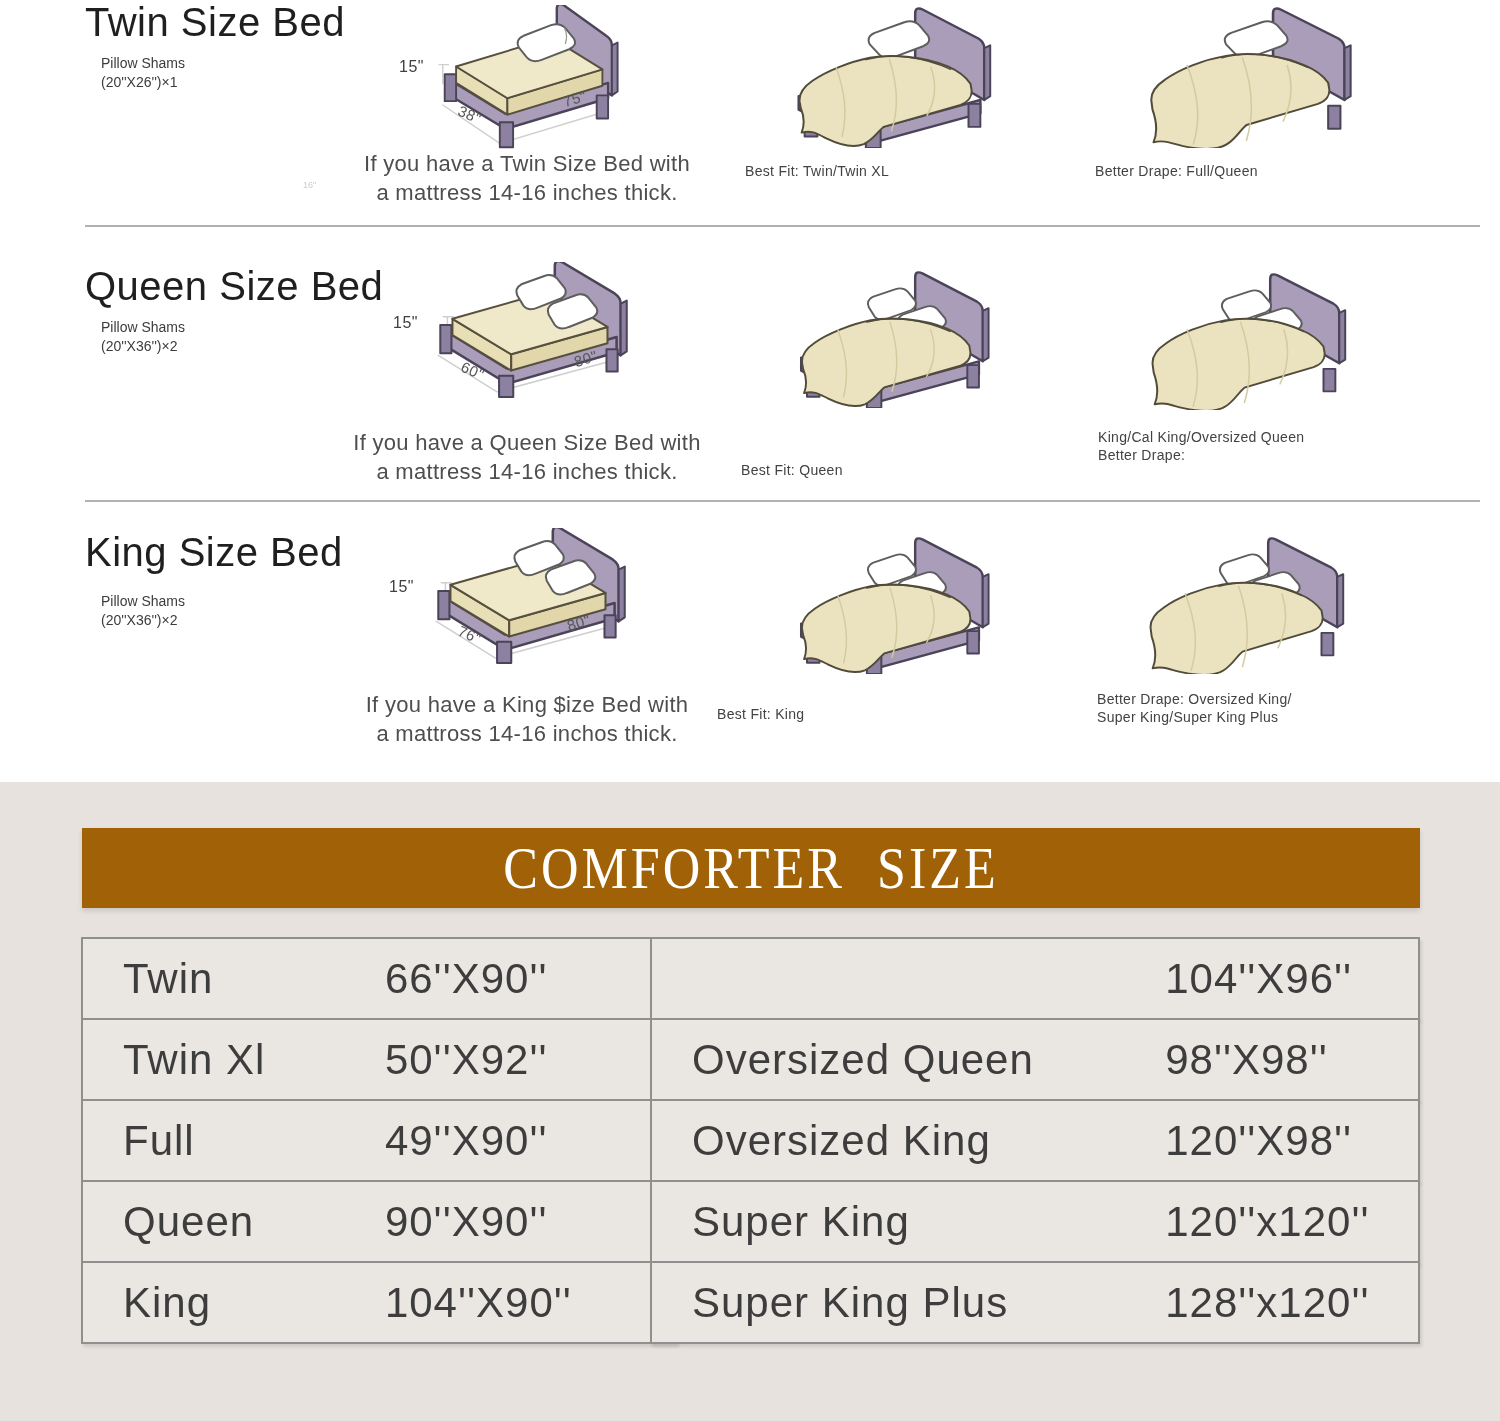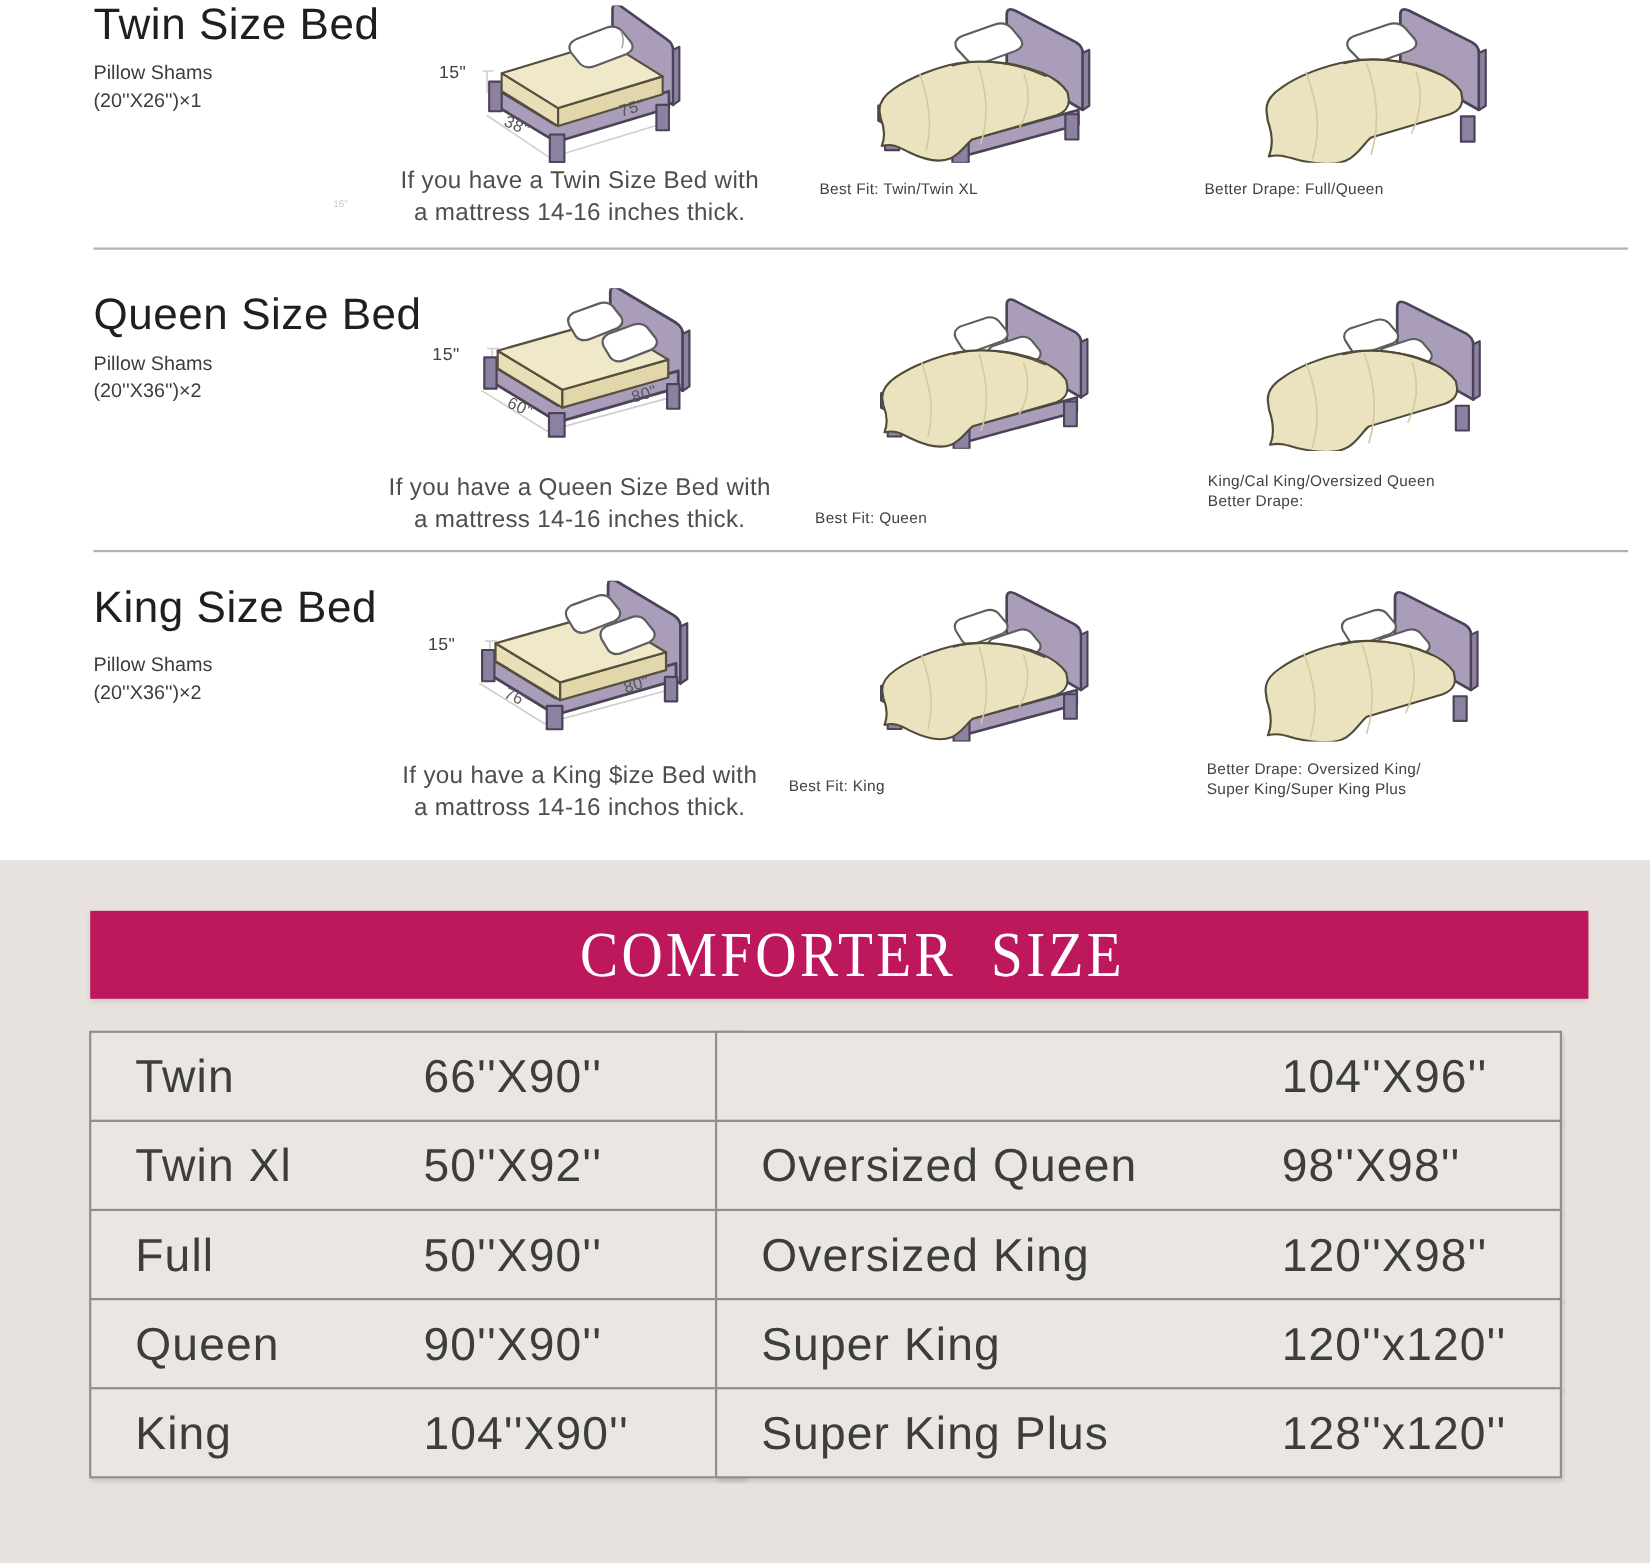--- a/index.html
+++ b/index.html
@@ -1,21 +1,21 @@
 <!DOCTYPE html>
 <html><head>
 <meta charset="utf-8">
 <style>
   html,body{margin:0;padding:0;background:#fff;}
   .canvas{position:relative;width:1500px;height:1421px;background:#ffffff;overflow:hidden;
           font-family:"Liberation Sans", sans-serif;}
   
   .row-title{position:absolute;left:85px;font-size:40px;color:#1f1f1f;letter-spacing:.5px;}
   .title0{top:0px}.title1{top:264px}.title2{top:530px}
-  .shams{position:absolute;left:85px;font-size:18px;color:#3c3c3c;line-height:1.38;}
+  .shams{position:absolute;left:101px;font-size:14px;color:#3c3c3c;line-height:1.38;}
   .shams0{top:54px}.shams1{top:318px}.shams2{top:592px}
   .bed-svg{position:absolute;}
   .diag0{left:420px;top:5px;width:228px;height:150px}
   .diag1{left:418px;top:262px;width:228px;height:138px}
   .diag2{left:416px;top:528px;width:228px;height:138px}
   .fit0{left:775px;top:4px;width:232px;height:144px}
   .fit1p{left:778px;top:268px;width:227px;height:140px}
   .fit2p{left:778px;top:534px;width:227px;height:140px}
   .dr0{left:1128px;top:4px;width:240px;height:144px}
   .dr1{left:1130px;top:270px;width:232px;height:140px}
@@ -31,23 +31,23 @@
   .dim-rot{position:absolute;font-size:15px;color:#575757;letter-spacing:.5px;}
   .rotw{transform:rotate(24deg)}.rotl{transform:rotate(-17deg)}
   .dimh0{left:399px;top:58px}.dimw0{left:458px;top:106px}.diml0{left:563px;top:90px}
   .dimh1{left:393px;top:314px}.dimw1{left:461px;top:362px}.diml1{left:574px;top:350px}
   .dimh2{left:389px;top:578px}.dimw2{left:458px;top:626px}.diml2{left:567px;top:614px}
   .divider{position:absolute;left:85px;width:1395px;height:2px;background:#b2b0b0;}
   .div0{top:225px}.div1{top:500px}
   .artifact{position:absolute;left:303px;top:180px;font-size:9px;color:#cccccc;}
   
   .bottom-panel{position:absolute;left:0;top:782px;width:1500px;height:639px;background:#e7e2de;}
-  .banner{position:absolute;left:82px;top:828px;width:1338px;height:80px;background:#be185d;
+  .banner{position:absolute;left:82px;top:828px;width:1338px;height:80px;background:#a16207;
           display:flex;align-items:center;justify-content:center;
-          box-shadow:0 3px 5px rgba(0,0,0,.12);padding-left:24px;}
+          box-shadow:0 3px 5px rgba(0,0,0,.12);}
   .banner span{font-family:"Liberation Serif", serif;font-size:52px;color:#ffffff;
                letter-spacing:3px;word-spacing:16px;transform:scaleY(1.12);}
   .size-table{position:absolute;top:937px;}
   .lt{left:81px;width:596px;}
   .rt{left:650px;width:770px;}
   .trow{position:relative;height:83px;background:#eae6e2;border:2px solid #8f8f8f;
         box-shadow:2px 3px 3px rgba(0,0,0,.10);display:flex;align-items:center;box-sizing:border-box;}
   .trow + .trow{margin-top:-2px;}
   .tname{margin-left:40px;font-size:42px;color:#3d3d3d;letter-spacing:1px;}
   .tsize{position:absolute;font-size:42px;color:#3d3d3d;letter-spacing:1px;}
@@ -238,21 +238,21 @@
     <div class="trow">
       <span class="tname">Twin</span>
       <span class="tsize">66''X90''</span>
     </div>
     <div class="trow">
       <span class="tname">Twin Xl</span>
       <span class="tsize">50''X92''</span>
     </div>
     <div class="trow">
       <span class="tname">Full</span>
-      <span class="tsize">50''X90''</span>
+      <span class="tsize">49''X90''</span>
     </div>
     <div class="trow">
       <span class="tname">Queen</span>
       <span class="tsize">90''X90''</span>
     </div>
     <div class="trow">
       <span class="tname">King</span>
       <span class="tsize">104''X90''</span>
     </div>
   </div>

